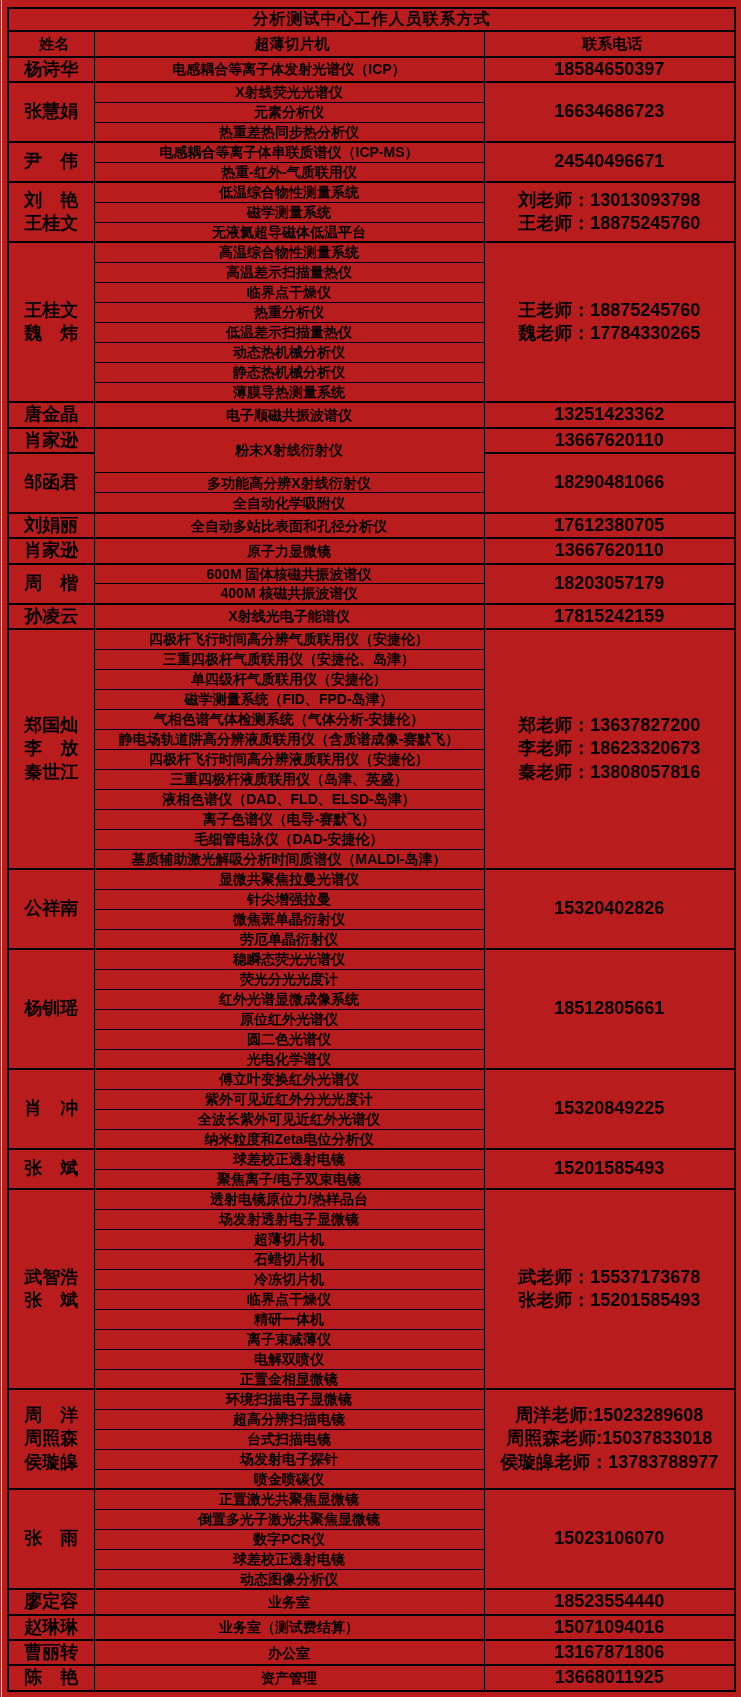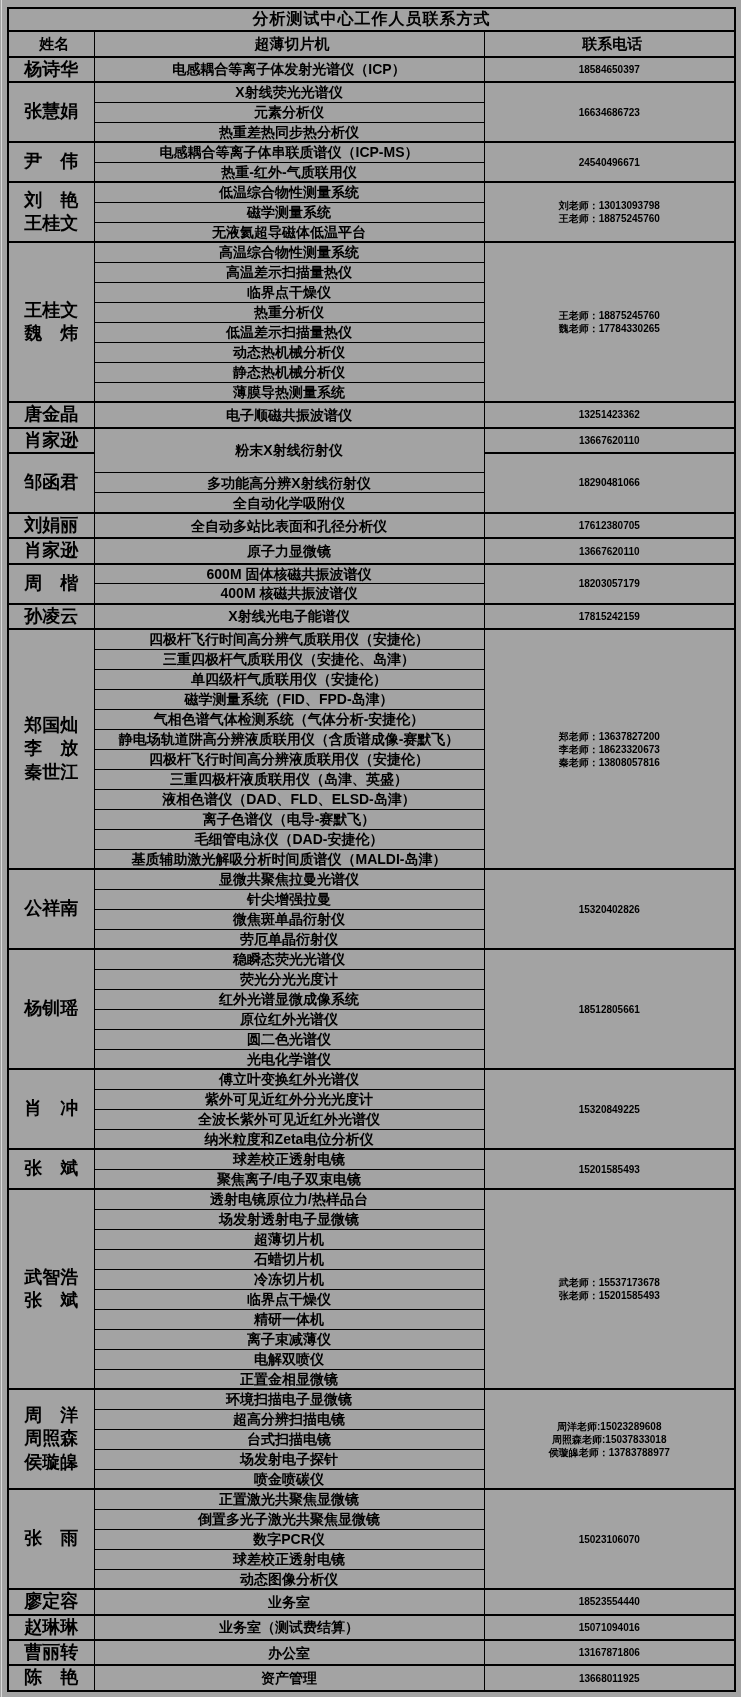--- a/index.html
+++ b/index.html
@@ -1,18 +1,18 @@
 <!DOCTYPE html>
 <html><head>
 <meta charset="utf-8">
 <style>
   html,body { margin:0; padding:0; background:#ffffff; }
   body { font-family:"Liberation Sans","DejaVu Sans",sans-serif; color:#000; }
   .sheet {
-    width:741px; min-height:1697px; background:#a3a3a3;
+    width:741px; min-height:1697px; background:#b91c1c;
     position:relative; box-sizing:border-box; padding:7px 7px 0 7px;
   }
   .edge-line {
     position:absolute; left:1px; top:0; width:1px; height:100%;
     background:#d9d9d9;
   }
   table.contact {
     border-collapse:collapse; table-layout:fixed;
     width:727px; border:2px solid #000;
   }
@@ -26,21 +26,21 @@
     padding:0 3px; font-size:14px; line-height:1.3;
     overflow:hidden;
   }
   tr { height:20px; }
   tr.title-row { height:21px; }
   tr.title-row th { font-size:16px; border:2px solid #000; letter-spacing:1px; }
   tr.header-row { height:26px; }
   tr.header-row th { font-size:15px; border-bottom:2px solid #000; border-top:2px solid #000;padding-left:9px; }
   td.gs { border-top:2px solid #000; }
   td.col-name  { font-size:18px; }
-  td.col-phone { font-size:10px;border-radius:8px; }
+  td.col-phone { font-size:18px;border-radius:8px; }
   td.col-instr { font-size:14px; }
 </style>
 </head>
 <body>
 
 <div class="sheet">
   <div class="edge-line"></div>
 
   <table class="contact">
     <colgroup>

